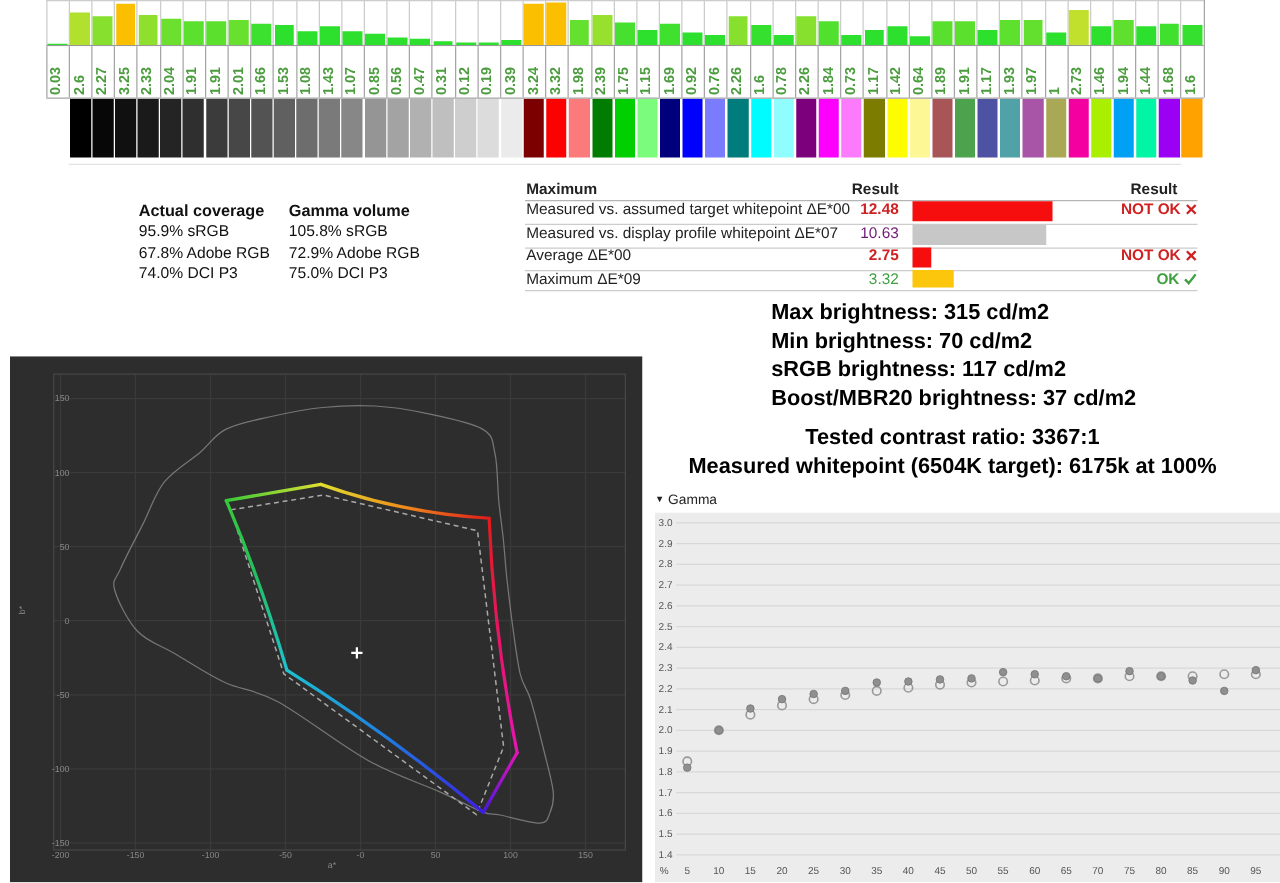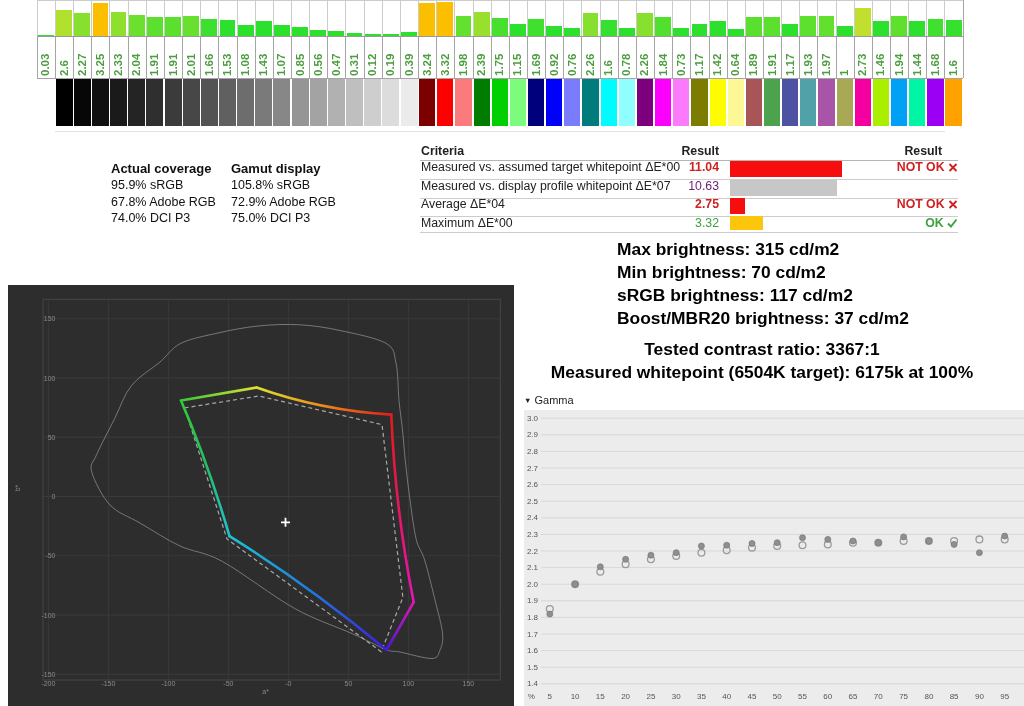--- a/index.html
+++ b/index.html
@@ -320,46 +320,46 @@
 <div style="position:absolute;left:925.8px;top:0;width:1px;height:77.5px;background:#a5a5a5;"></div>
 <div style="position:absolute;left:0;top:77.5px;width:100%;height:1px;background:#a5a5a5;"></div>
 <div style="position:absolute;left:18px;top:130.8px;width:890px;height:1.5px;background:#e2e2e2;"></div>
 </div>
 </div>
 
 <div style="position:absolute;left:96px;top:161px;font-size:12.5px;color:#111;line-height:16.4px;">
 <div style="position:absolute;left:15px;top:0;width:130px;">
 <b style="font-size:13px;">Actual coverage</b><br>95.9% sRGB<br>67.8% Adobe RGB<br>74.0% DCI P3</div>
 <div style="position:absolute;left:135px;top:0;width:140px;">
-<b style="font-size:13px;">Gamut display</b><br>105.8% sRGB<br>72.9% Adobe RGB<br>75.0% DCI P3</div>
+<b style="font-size:13px;">Gamma volume</b><br>105.8% sRGB<br>72.9% Adobe RGB<br>75.0% DCI P3</div>
 </div>
 <div style="position:absolute;left:420px;top:141.5px;width:538px;font-size:12.3px;color:#222;">
-<div style="position:absolute;left:1px;top:2px;font-weight:bold;">Criteria</div>
+<div style="position:absolute;left:1px;top:2px;font-weight:bold;">Maximum</div>
 <div style="position:absolute;left:0;top:2px;width:299px;text-align:right;font-weight:bold;">Result</div>
 <div style="position:absolute;left:0;top:2px;width:522px;text-align:right;font-weight:bold;">Result</div>
 <div style="position:absolute;left:0;top:18.4px;width:100%;height:1px;background:#b5b5b5;"></div>
 <div style="position:absolute;left:1px;top:18.9px;">Measured vs. assumed target whitepoint ΔE*00</div>
-<div style="position:absolute;left:0;top:18.9px;width:299px;text-align:right;color:#cf2121;font-weight:bold;">11.04</div>
+<div style="position:absolute;left:0;top:18.9px;width:299px;text-align:right;color:#cf2121;font-weight:bold;">12.48</div>
 <div style="position:absolute;left:309.5px;top:19.6px;width:112.1px;height:16.0px;background:#f60d0d;"></div>
 <div style="position:absolute;left:0;top:18.9px;width:538px;text-align:right;color:#cf2121;font-weight:bold;">NOT OK <svg width="10" height="9" style="vertical-align:-0.5px">
         <path d="M1.5 1 L8.5 8 M8.5 1 L1.5 8" stroke="#cf2121" stroke-width="1.9"></path>
       </svg></div>
 <div style="position:absolute;left:0;top:37.8px;width:100%;height:1px;background:#ccc;"></div>
 <div style="position:absolute;left:1px;top:37.3px;">Measured vs. display profile whitepoint ΔE*07</div>
 <div style="position:absolute;left:0;top:37.3px;width:299px;text-align:right;color:#701a75;font-weight:normal;">10.63</div>
 <div style="position:absolute;left:309.5px;top:38.0px;width:107.9px;height:16.0px;background:#c7c7c7;"></div>
 <div style="position:absolute;left:0;top:56.2px;width:100%;height:1px;background:#ccc;"></div>
-<div style="position:absolute;left:1px;top:55.7px;">Average ΔE*04</div>
+<div style="position:absolute;left:1px;top:55.7px;">Average ΔE*00</div>
 <div style="position:absolute;left:0;top:55.7px;width:299px;text-align:right;color:#cf2121;font-weight:bold;">2.75</div>
 <div style="position:absolute;left:309.5px;top:56.4px;width:15.6px;height:16.0px;background:#f60d0d;"></div>
 <div style="position:absolute;left:0;top:55.7px;width:538px;text-align:right;color:#cf2121;font-weight:bold;">NOT OK <svg width="10" height="9" style="vertical-align:-0.5px">
         <path d="M1.5 1 L8.5 8 M8.5 1 L1.5 8" stroke="#cf2121" stroke-width="1.9"></path>
       </svg></div>
 <div style="position:absolute;left:0;top:74.6px;width:100%;height:1px;background:#ccc;"></div>
-<div style="position:absolute;left:1px;top:74.1px;">Maximum ΔE*00</div>
+<div style="position:absolute;left:1px;top:74.1px;">Maximum ΔE*09</div>
 <div style="position:absolute;left:0;top:74.1px;width:299px;text-align:right;color:#3fa03f;font-weight:normal;">3.32</div>
 <div style="position:absolute;left:309.5px;top:74.8px;width:33.7px;height:13.6px;background:#fbc60b;"></div>
 <div style="position:absolute;left:0;top:74.1px;width:538px;text-align:right;color:#3fa03f;font-weight:bold;">OK <svg width="11" height="10" style="vertical-align:-1px">
         <path d="M1 5.5 L4 8.5 L9.5 1.5" stroke="#3fa03f" stroke-width="1.9" fill="none"></path>
       </svg></div>
 <div style="position:absolute;left:0;top:90.6px;width:100%;height:1px;background:#ccc;"></div>
 </div>
 
 <div style="position:absolute;left:617px;top:238px;font-size:17.4px;font-weight:bold;color:#000;line-height:23px;white-space:nowrap;">
 Max brightness: 315 cd/m2<br>Min brightness: 70 cd/m2<br>sRGB brightness: 117 cd/m2<br>Boost/MBR20 brightness: 37 cd/m2</div>

